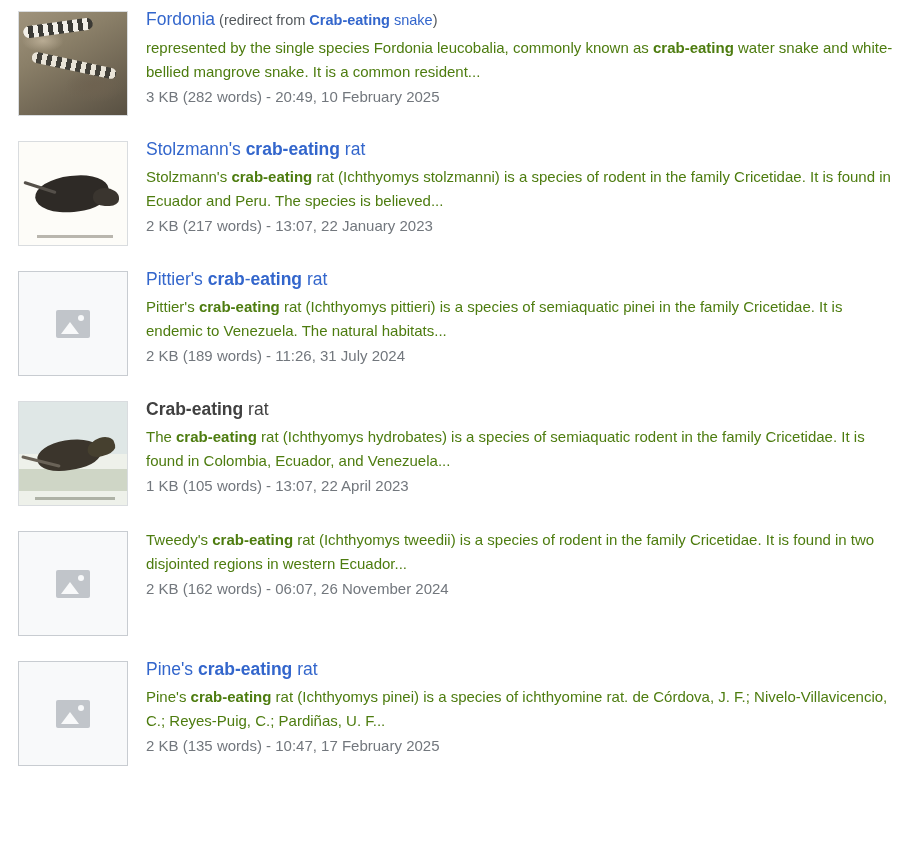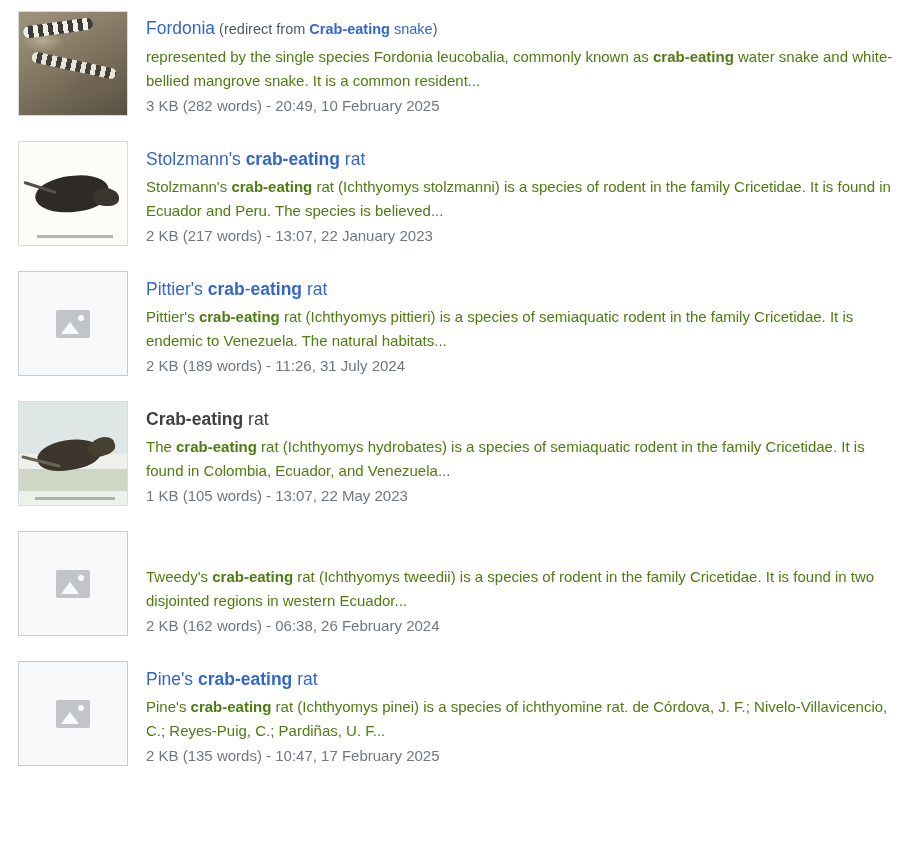--- a/index.html
+++ b/index.html
@@ -12,21 +12,21 @@
     height: 856px;
     font-family: "Liberation Sans", sans-serif;
     color: #202122;
     overflow: hidden;
   }
   .results {
     padding: 8px 12px 0 18px;
   }
   .result {
     display: flex;
-    align-items: flex-end;
+    align-items: flex-start;
     margin-bottom: 22px;
   }
   .thumb {
     flex: 0 0 auto;
     width: 110px;
     margin-right: 18px;
     padding-top: 3px;
   }
   .thumb-box {
     width: 110px;
@@ -287,52 +287,52 @@
         </div>
       </div>
       <div class="result">
         <div class="thumb">
           <div class="thumb-box">
             <div class="placeholder-icon"></div>
           </div>
         </div>
         <div class="body">
           <div class="title"><a class="link"><span>Pittier's </span><b>crab</b><span>-</span><b>eating</b><span> rat</span></a></div>
-          <div class="snippet"><span>Pittier's </span><b>crab-eating</b><span> rat (Ichthyomys pittieri) is a species of semiaquatic rodent in the family Cricetidae. It is endemic to Venezuela. The natural habitats...</span></div>
+          <div class="snippet"><span>Pittier's </span><b>crab-eating</b><span> rat (Ichthyomys pittieri) is a species of semiaquatic pinei in the family Cricetidae. It is endemic to Venezuela. The natural habitats...</span></div>
           <div class="meta">2 KB (189 words) - 11:26, 31 July 2024</div>
         </div>
       </div>
       <div class="result">
         <div class="thumb">
           <div class="thumb-box photo">
             <div class="art-rat2">
               <div class="sky"></div>
               <div class="ground"></div>
               <div class="body-shape"></div>
               <div class="head-shape"></div>
               <div class="tail-shape"></div>
               <div class="caption-line"></div>
             </div>
           </div>
         </div>
         <div class="body">
           <div class="title"><a class="link visited"><b>Crab-eating</b><span> rat</span></a></div>
           <div class="snippet"><span>The </span><b>crab-eating</b><span> rat (Ichthyomys hydrobates) is a species of semiaquatic rodent in the family Cricetidae. It is found in Colombia, Ecuador, and Venezuela...</span></div>
-          <div class="meta">1 KB (105 words) - 13:07, 22 May 2023</div>
+          <div class="meta">1 KB (105 words) - 13:07, 22 April 2023</div>
         </div>
       </div>
       <div class="result">
         <div class="thumb">
           <div class="thumb-box">
             <div class="placeholder-icon"></div>
           </div>
         </div>
         <div class="body">
           <div class="snippet"><span>Tweedy's </span><b>crab-eating</b><span> rat (Ichthyomys tweedii) is a species of rodent in the family Cricetidae. It is found in two disjointed regions in western Ecuador...</span></div>
-          <div class="meta">2 KB (162 words) - 06:38, 26 February 2024</div>
+          <div class="meta">2 KB (162 words) - 06:07, 26 November 2024</div>
         </div>
       </div>
       <div class="result">
         <div class="thumb">
           <div class="thumb-box">
             <div class="placeholder-icon"></div>
           </div>
         </div>
         <div class="body">
           <div class="title"><a class="link"><span>Pine's </span><b>crab-eating</b><span> rat</span></a></div>

